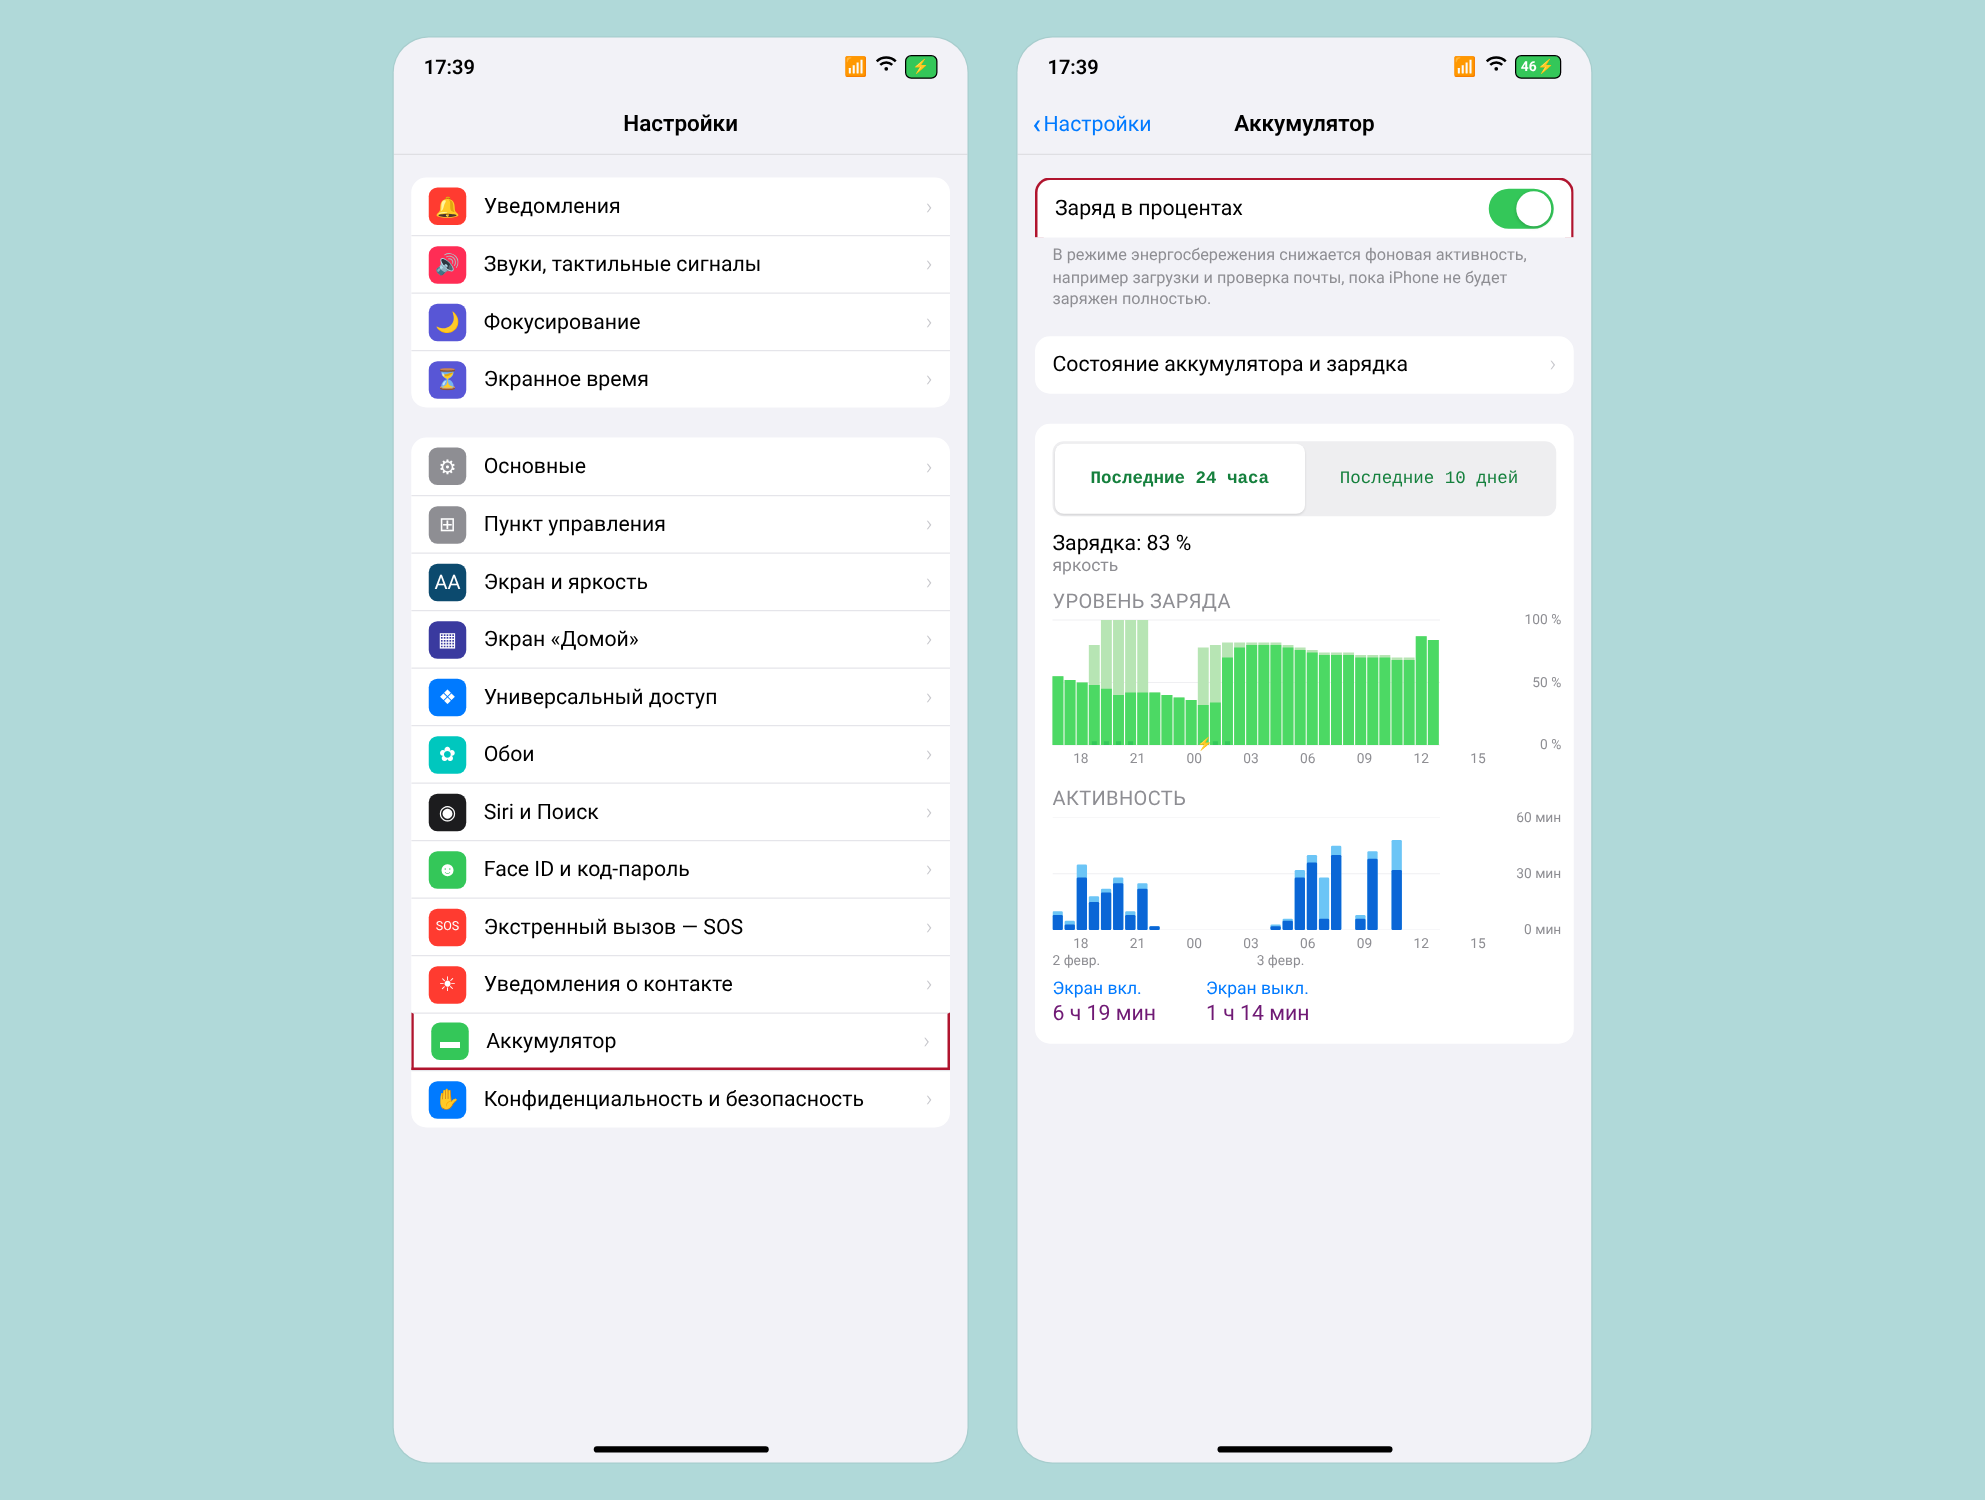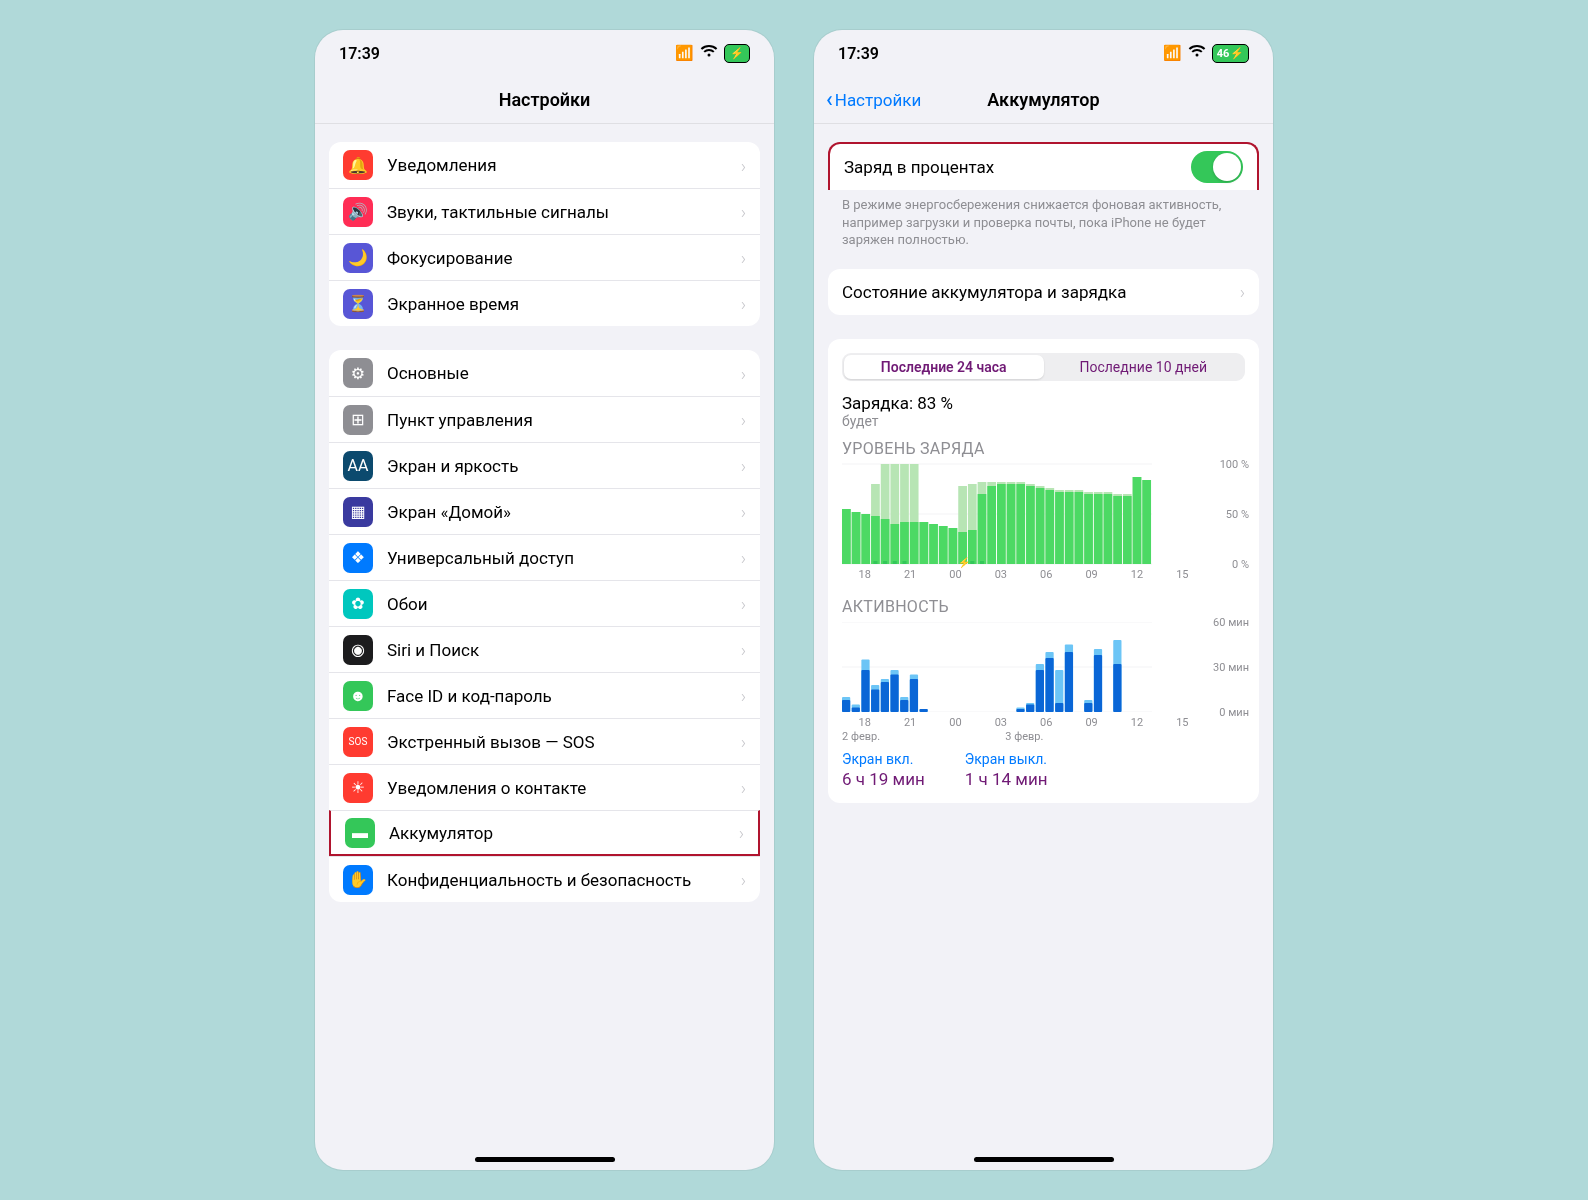--- a/index.html
+++ b/index.html
@@ -130,23 +130,24 @@
     display: flex;
     background: #eeeef0;
     border-radius: 9px;
     padding: 2px;
     margin-bottom: 12px;
   }
   .seg-btn {
     flex: 1;
     text-align: center;
     font-size: 14px;
-    padding: 4px 0;
+    padding: 20px 0;
     border-radius: 7px;
-    color: #701a75;
+    color: #15803d;
+    font-family: Liberation Mono, monospace;
   }
   .seg-btn.active {
     background: #fff;
     font-weight: 600;
     box-shadow: 0 1px 2px rgba(0,0,0,0.12);
   }
   .card {
     background: #fff;
     border-radius: 12px;
     padding: 14px;
@@ -324,21 +325,21 @@
         <span class="chevron">›</span>
       </div>
     </div>
 
     <div class="card">
       <div class="segmented">
         <div class="seg-btn active">Последние 24 часа</div>
         <div class="seg-btn">Последние 10 дней</div>
       </div>
       <div class="charge-line">Зарядка: 83 %</div>
-      <div class="charge-sub">будет</div>
+      <div class="charge-sub">яркость</div>
 
       <div class="chart-title">УРОВЕНЬ ЗАРЯДА</div>
       <div class="chart-wrap" style="padding-right:40px;">
         <svg id="chart-level" width="310" height="100" viewBox="0 0 310 100" style="overflow: visible;">
             <line x1="0" y1="100" x2="310" y2="100" stroke="#e5e5ea" stroke-width="0.5"></line>
             <line x1="0" y1="50" x2="310" y2="50" stroke="#e5e5ea" stroke-width="0.5"></line>
             <line x1="0" y1="0" x2="310" y2="0" stroke="#e5e5ea" stroke-width="0.5"></line>
             <rect x="0" y="44.99999999999999" width="8.71875" height="55.00000000000001" fill="#b7e5b4"></rect>
             <rect x="9.6875" y="48" width="8.71875" height="52" fill="#b7e5b4"></rect>
             <rect x="19.375" y="50" width="8.71875" height="50" fill="#b7e5b4"></rect>

